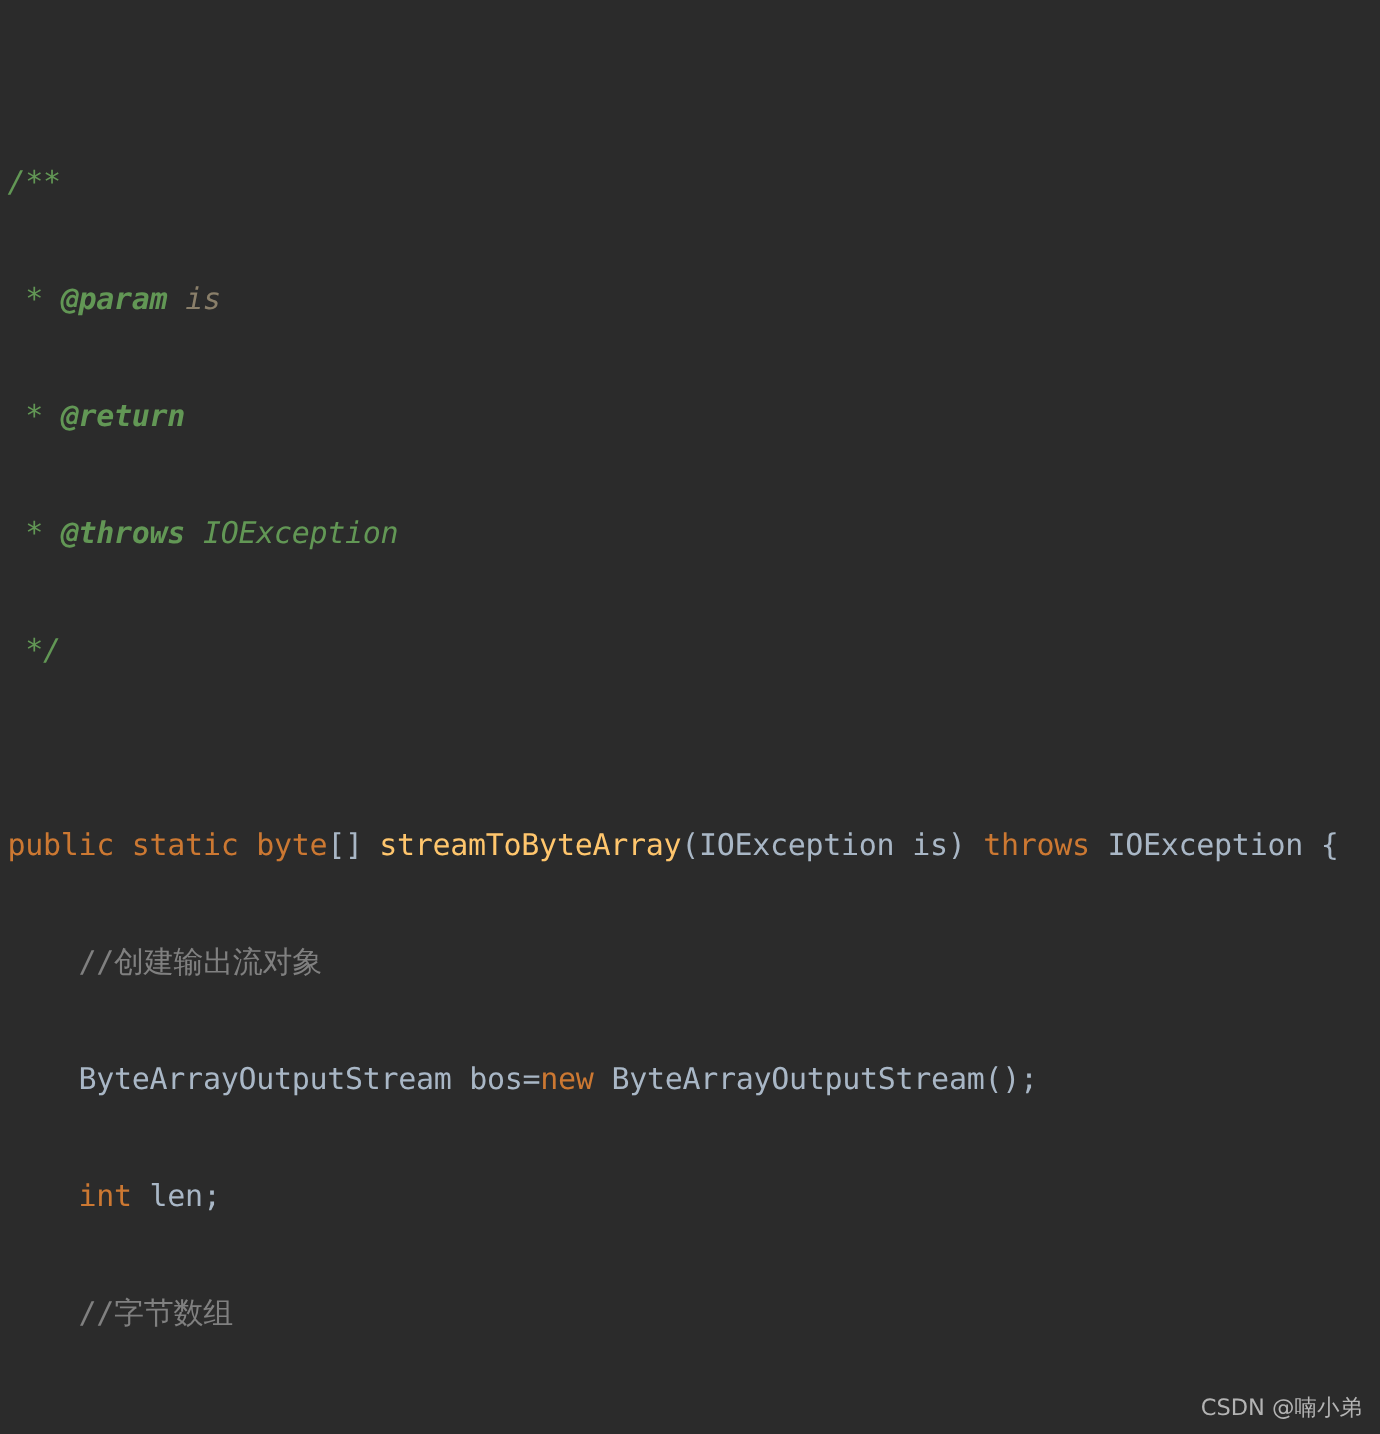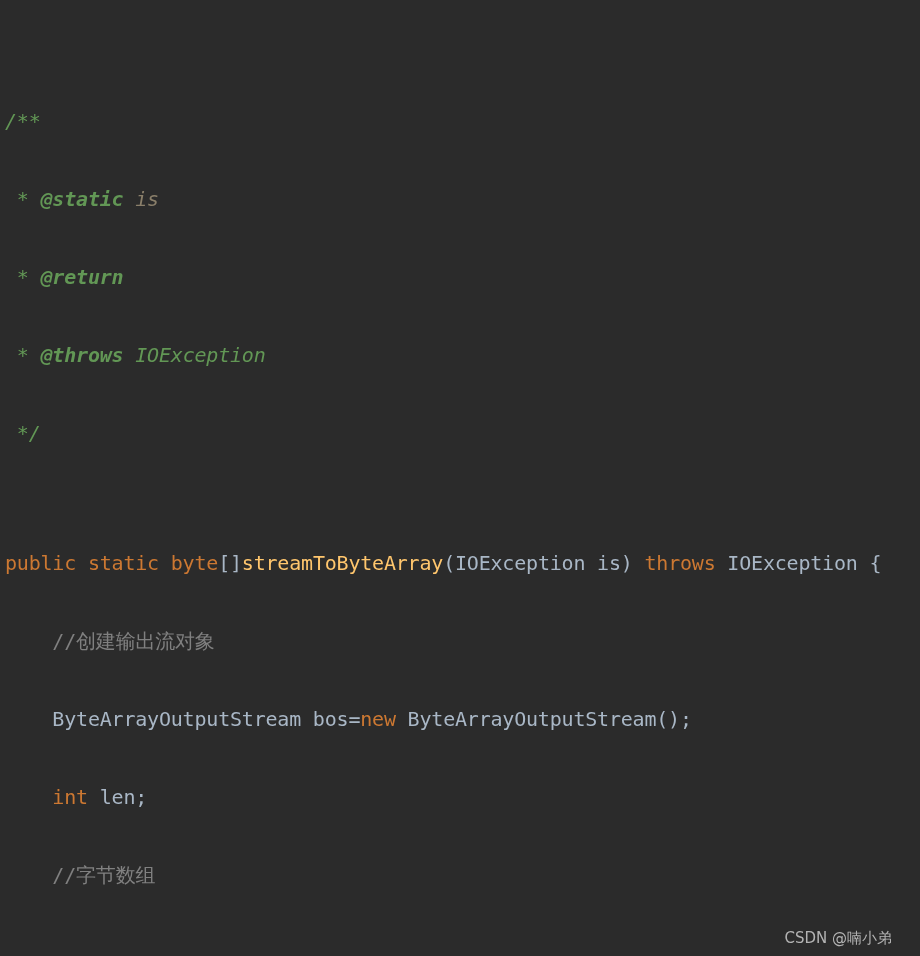--- a/index.html
+++ b/index.html
@@ -36,55 +36,55 @@
     height: 26px;
     white-space: pre;
   }
 
   
   .cmt       { color: #808080; margin-top: 36px; }            
   .doc       { color: #629755; font-style: italic; }   
   .doctag    { color: #629755; font-style: italic; font-weight: bold; }
   .docparam  { color: #8a7f6a; font-style: italic; }
   .kw        { color: #cc7832; }            
-  .mname     { color: #ffc66d; }            
+  .mname     { color: #ffc66d; margin-left: 11px; }            
   .plain     { color: #a9b7c6; }            
 
   .annotation {
     position: absolute;
     left: 545px;
     top: 376px;
     color: #e81123;
     font-family: "DejaVu Sans", "Liberation Sans", sans-serif;
     font-size: 20px;
     font-weight: bold;
     letter-spacing: 0px;
     white-space: nowrap;
   }
   .watermark {
     position: absolute;
-    right: 28px;
+    right: 12px;
     bottom: 8px;
     color: #bfbfbf;
     font-family: "DejaVu Sans", "Liberation Sans", sans-serif;
     font-size: 15px;
     white-space: nowrap;
     opacity: 0.92;
   }
 </style>
 </head>
 <body>
 
 <div id="editor">
 
   <div class="code">
 
     
     <div class="line"><span class="doc">/**</span></div>
-    <div class="line"><span class="doc"> * </span><span class="doctag">@static</span><span class="docparam"> is</span></div>
+    <div class="line"><span class="doc"> * </span><span class="doctag">@param</span><span class="docparam"> is</span></div>
     <div class="line"><span class="doc"> * </span><span class="doctag">@return</span></div>
     <div class="line"><span class="doc"> * </span><span class="doctag">@throws</span><span class="doc"> IOException</span></div>
     <div class="line"><span class="doc"> */</span></div>
 
     
     <div class="line"><span class="kw">public</span><span class="plain"> </span><span class="kw">static</span><span class="plain"> </span><span class="kw">byte</span><span class="plain">[]</span><span class="mname">streamToByteArray</span><span class="plain">(IOException is) </span><span class="kw">throws</span><span class="plain"> IOException {</span></div>
     <div class="line"><span class="cmt">    //创建输出流对象</span></div>
     <div class="line"><span class="plain">    ByteArrayOutputStream bos=</span><span class="kw">new</span><span class="plain"> ByteArrayOutputStream();</span></div>
     <div class="line"><span class="kw">    int</span><span class="plain"> len;</span></div>
     <div class="line"><span class="cmt">    //字节数组</span></div>

